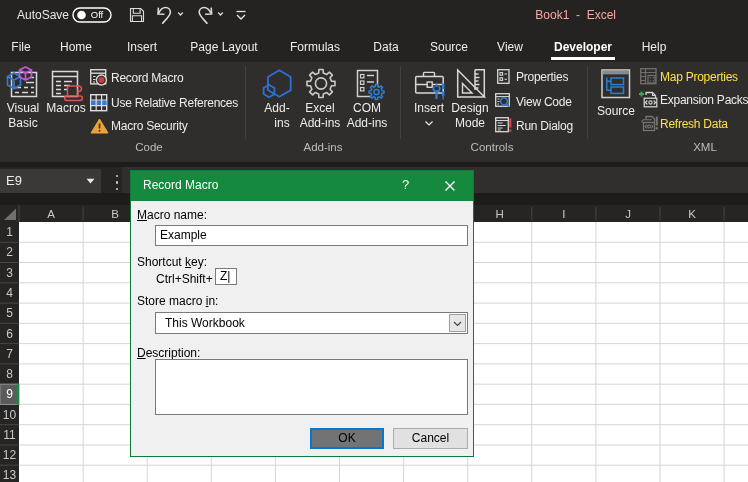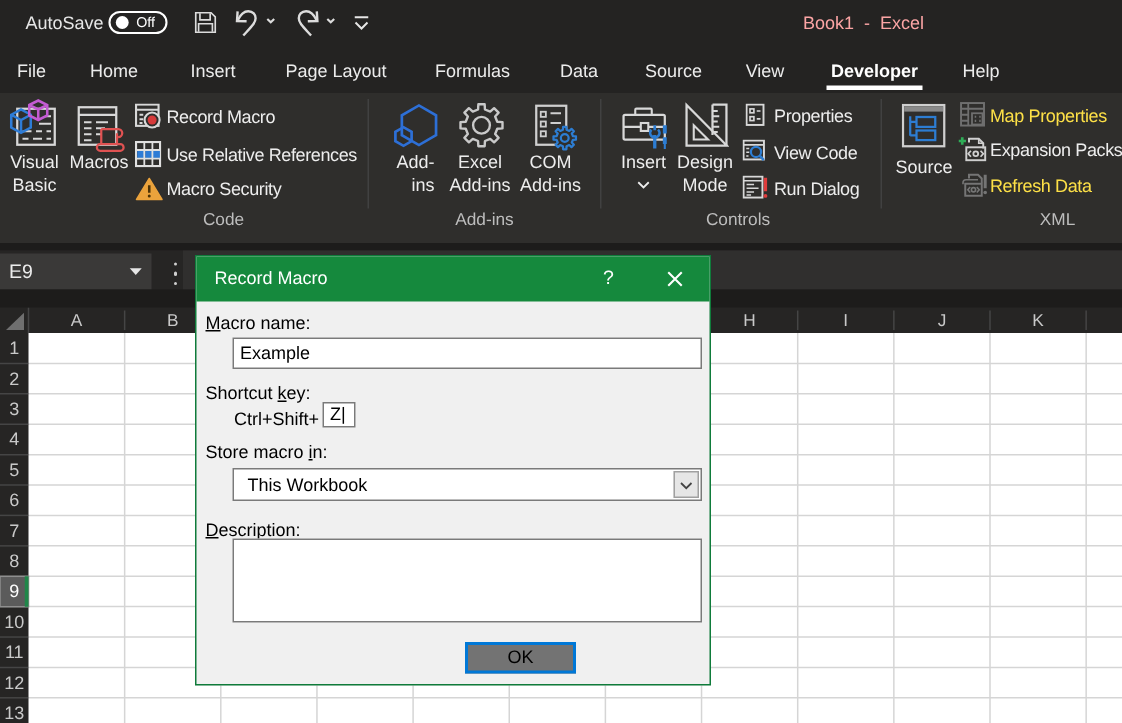--- a/index.html
+++ b/index.html
@@ -378,15 +378,16 @@
     <div class="dbox" style="left:24px;top:141px;width:313px;height:22px;line-height:20px;padding-left:9px;">This Workbook
       <div style="position:absolute;right:1px;top:1px;width:17px;height:18px;background:#e6e6e6;border:1px solid #a0a0a0;box-sizing:border-box;">
         <svg style="position:absolute;left:3px;top:6px;" width="9" height="6" viewBox="0 0 9 6">
           <path d="M1 1 L4.5 4.5 L8 1" fill="none" stroke="#444" stroke-width="1.2"></path>
         </svg>
       </div>
     </div>
     <div class="dlab" style="left:6px;top:175px;"><u>D</u>escription:</div>
     <div class="dbox" style="left:24px;top:188px;width:313px;height:56px;"></div>
     <div class="abs" style="left:179px;top:257px;width:74px;height:21px;background:#737373;border:2px solid #0078d7;box-sizing:border-box;text-align:center;font-size:12px;line-height:17px;color:#000;">OK</div>
+    <div class="abs" style="left:262px;top:257px;width:75px;height:21px;background:#e1e1e1;border:1px solid #adadad;box-sizing:border-box;text-align:center;font-size:12px;line-height:19px;color:#000;">Cancel</div>
   </div>
 
 </div>
 
 </body></html>

